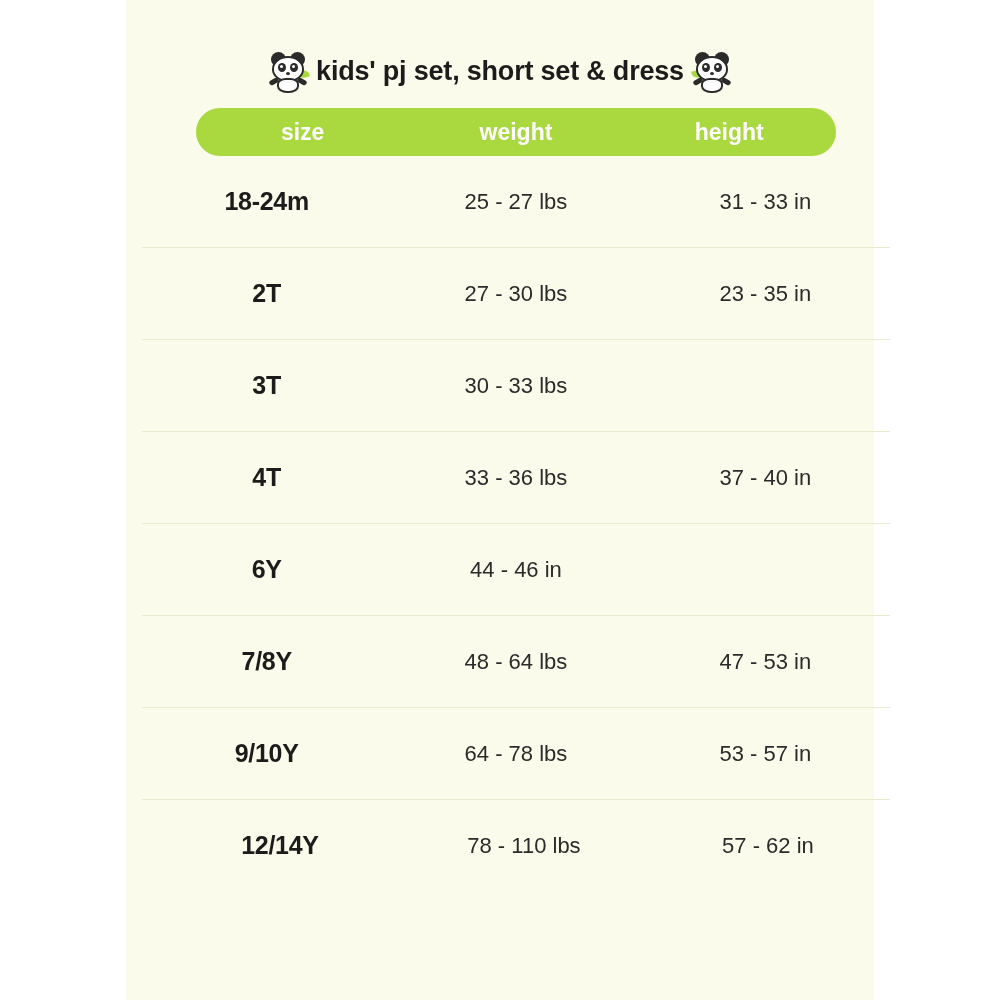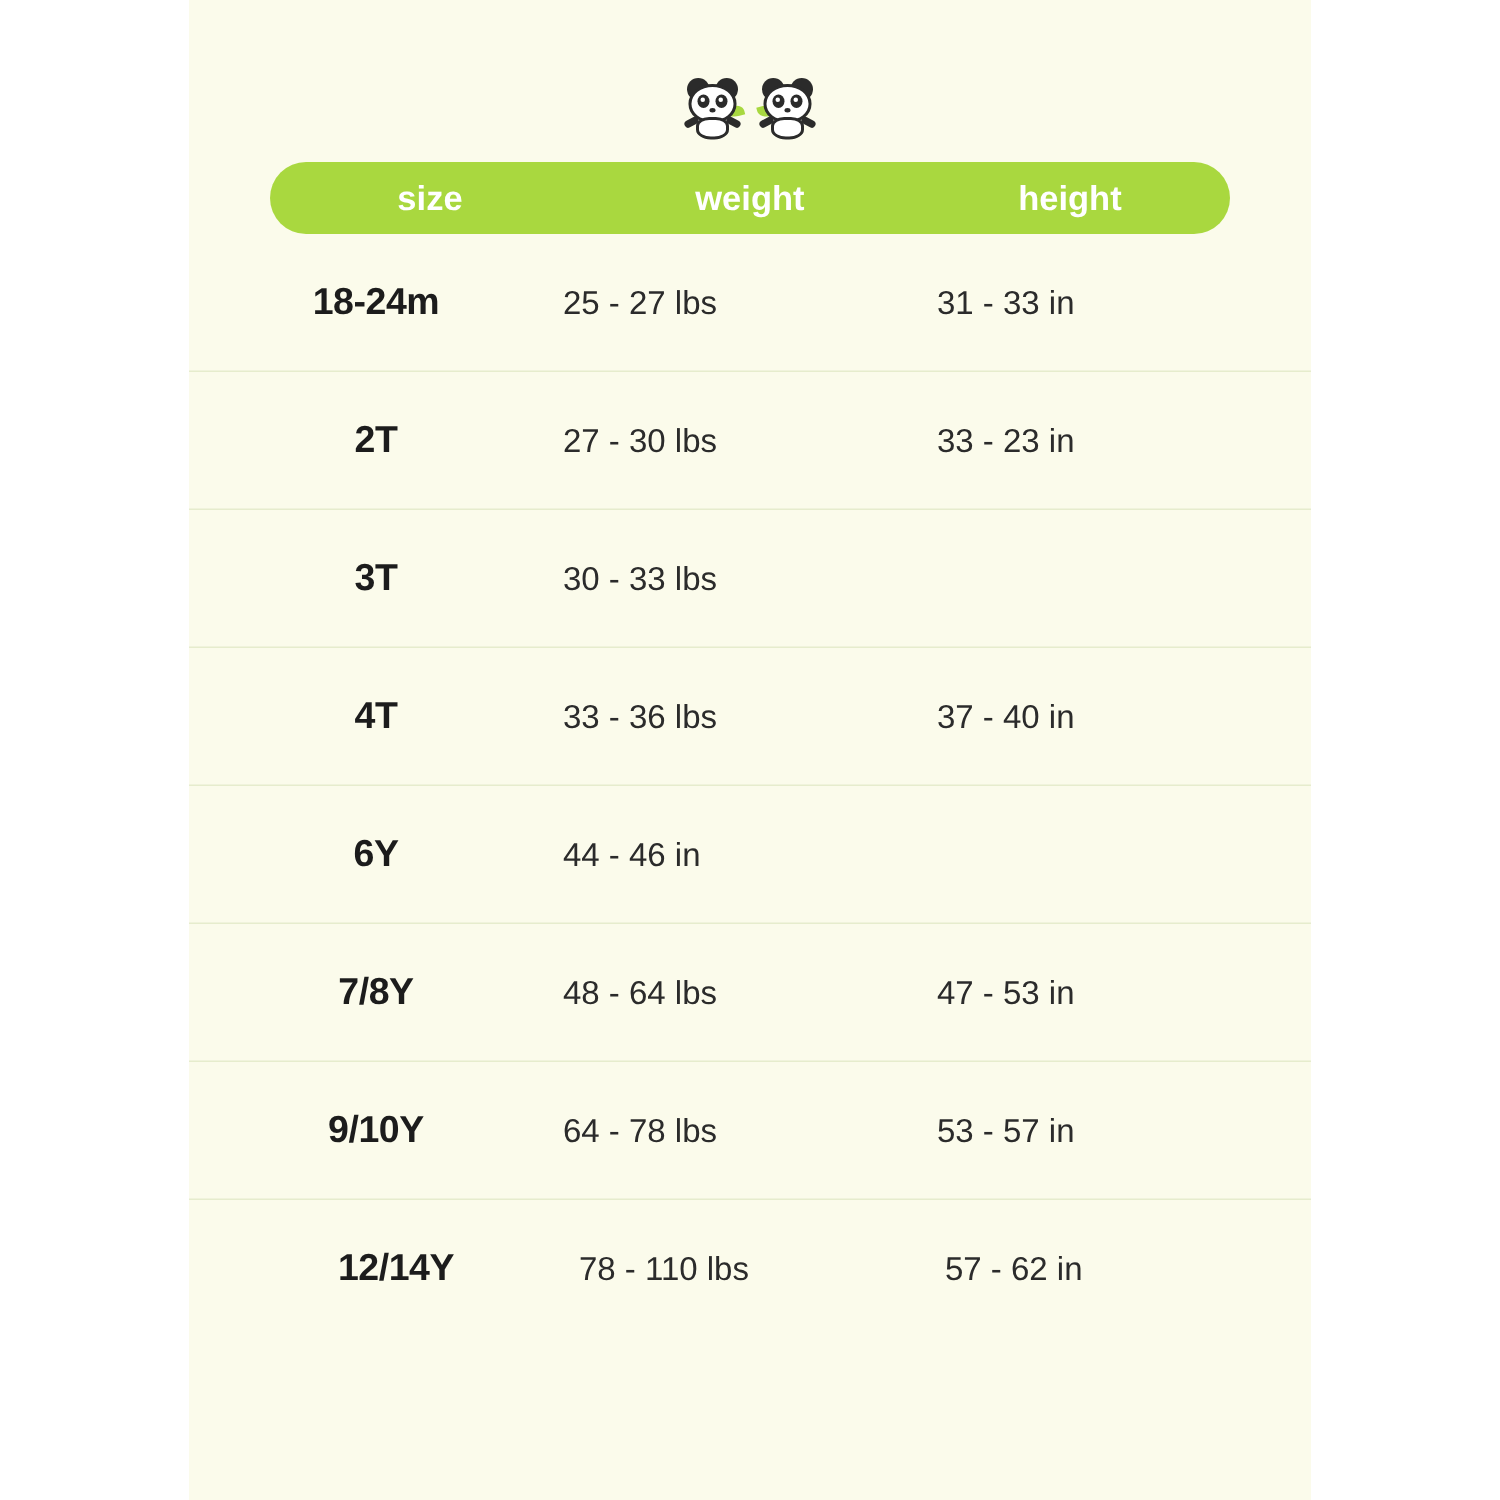--- a/index.html
+++ b/index.html
@@ -131,20 +131,21 @@
   }
   .panda.left .leaf { left: 30px; top: 22px; transform: rotate(-15deg); }
   .panda.right .leaf { left: 2px; top: 22px; transform: rotate(165deg); }
 
   
   .table {
     position: absolute;
     left: 0;
     top: 108px;
     width: 748px;
+    padding-left: 16px;
   }
   .header-pill {
     margin: 0 54px;
     height: 48px;
     background: #a9d83f;
     border-radius: 24px;
     display: flex;
     align-items: center;
   }
   .header-pill .cell {
@@ -167,21 +168,21 @@
   .c2 { width: 33.33%; }
   .c3 { width: 33.34%; }
   .row .size {
     text-align: center;
     font-size: 25px;
     font-weight: bold;
     color: #1c1c1c;
     letter-spacing: -0.3px;
   }
   .row .val {
-    text-align: left;
+    text-align: center;
     font-size: 22px;
     color: #2b2b2b;
   }
 </style>
 </head>
 <body>
 
 <div class="page">
   <div class="panel">
 
@@ -195,20 +196,21 @@
             <span class="dot"></span>
           </span>
         <span class="eye r">
             <span class="dot"></span>
           </span>
         <span class="nose"></span>
         <span class="arm l"></span>
         <span class="arm r"></span>
         <span class="body"></span>
       </span>
+      <span class="title-text">kids' pj set, short set &amp; dress</span>
       <span class="panda right">
         <span class="ear l"></span>
         <span class="ear r"></span>
         <span class="leaf"></span>
         <span class="head"></span>
         <span class="eye l">
             <span class="dot"></span>
           </span>
         <span class="eye r">
             <span class="dot"></span>
@@ -229,21 +231,21 @@
       </div>
 
       <div class="row">
         <div class="size c1">18-24m</div>
         <div class="val c2">25 - 27 lbs</div>
         <div class="val c3">31 - 33 in</div>
       </div>
       <div class="row">
         <div class="size c1">2T</div>
         <div class="val c2">27 - 30 lbs</div>
-        <div class="val c3">33 - 23 in</div>
+        <div class="val c3">23 - 35 in</div>
       </div>
       <div class="row">
         <div class="size c1">3T</div>
         <div class="val c2">30 - 33 lbs</div>
       </div>
       <div class="row">
         <div class="size c1">4T</div>
         <div class="val c2">33 - 36 lbs</div>
         <div class="val c3">37 - 40 in</div>
       </div>

